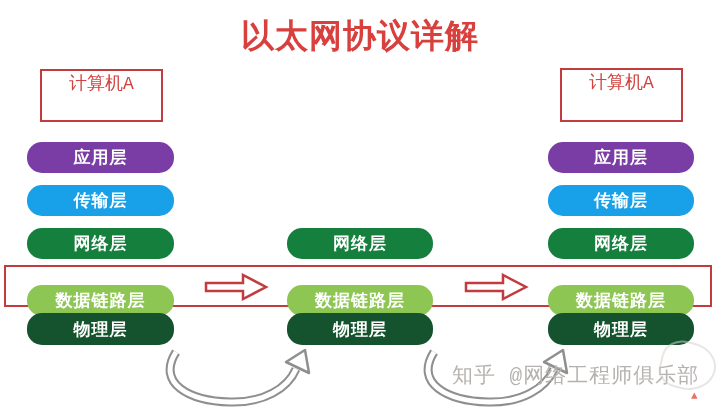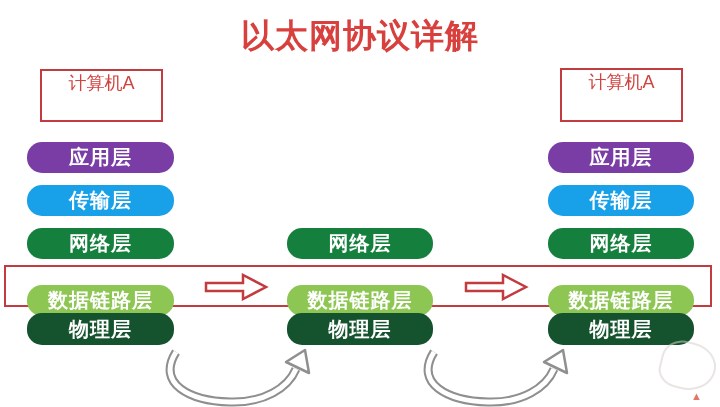--- a/index.html
+++ b/index.html
@@ -1,37 +1,37 @@
 <!DOCTYPE html>
 <html><head>
 <meta charset="utf-8">
 <style>
   html,body{margin:0;padding:0;background:#ffffff;}
   .canvas{
     position:relative;width:720px;height:407px;background:#ffffff;overflow:hidden;
-    font-family:Liberation Sans, sans-serif;
+    font-family:Liberation Mono, monospace;
   }
   .title{
     position:absolute;top:14px;left:0;width:720px;text-align:center;
     font-size:33px;font-weight:bold;color:#d8403e;letter-spacing:1px;
   }
   .node-box{
     position:absolute;border:2px solid #c23b3f;background:transparent;
     display:flex;align-items:flex-start;justify-content:center;
     color:#d0433f;font-size:18px;box-sizing:border-box;
   }
   .node-a{left:40px;top:69px;width:123px;height:53px;}
   .node-router{left:298px;top:158px;width:122px;height:50px;}
   .node-b{left:560px;top:68px;width:123px;height:54px;}
   .band{
     position:absolute;left:4px;top:265px;width:708px;height:42px;
     border:2px solid #c23b3f;box-sizing:border-box;background:transparent;
   }
   .layer{
-    position:absolute;border-radius:15px;color:#ffffff;font-weight:bold;font-size:20px;
+    position:absolute;border-radius:15px;color:#ffffff;font-weight:bold;font-size:17px;
     display:flex;align-items:center;justify-content:center;letter-spacing:1px;
     box-sizing:border-box;
   }
   .col-l{left:27px;width:147px;}
   .col-m{left:287px;width:146px;}
   .col-r{left:548px;width:146px;}
   .r1{top:142px;height:31px;}
   .r2{top:185px;height:31px;}
   .r3{top:228px;height:31px;}
   .r4{top:271px;height:31px;margin-top:14px;}
@@ -110,16 +110,17 @@
     <path d="M 24,6 C 4,38 38,55 78,56 C 112,57 136,42 144,23" fill="none" stroke="#8f8f8f" stroke-width="9"></path>
     <path d="M 24,6 C 4,38 38,55 78,56 C 112,57 136,42 144,23" fill="none" stroke="#ffffff" stroke-width="5"></path>
     <polygon points="153,4 157,27 134,16" fill="#ffffff" stroke="#8f8f8f" stroke-width="2.5" stroke-linejoin="round"></polygon>
   </svg>
   <svg class="curve curve-2" viewBox="0 0 165 61">
     <path d="M 24,6 C 4,38 38,55 78,56 C 112,57 136,42 144,23" fill="none" stroke="#8f8f8f" stroke-width="9"></path>
     <path d="M 24,6 C 4,38 38,55 78,56 C 112,57 136,42 144,23" fill="none" stroke="#ffffff" stroke-width="5"></path>
     <polygon points="153,4 157,27 134,16" fill="#ffffff" stroke="#8f8f8f" stroke-width="2.5" stroke-linejoin="round"></polygon>
   </svg>
 
+  <div class="watermark">知乎 @网络工程师俱乐部</div>
   <div class="logo-blob"></div>
   <div class="logo-red">▲</div>
 
 </div>
 
 </body></html>

